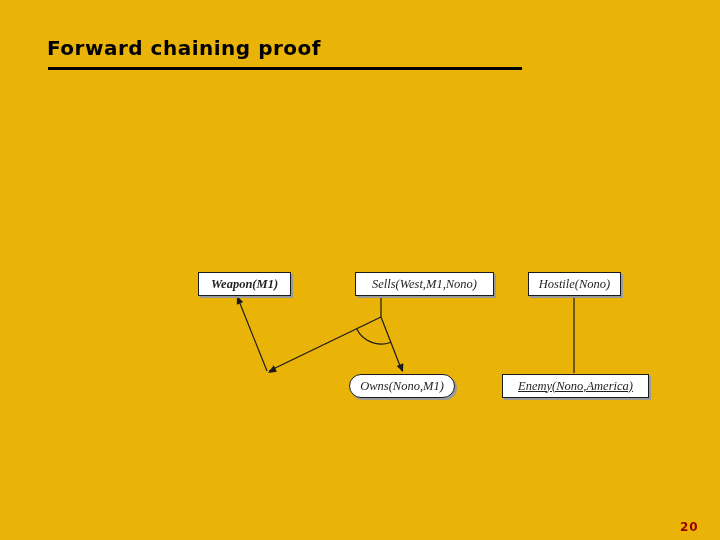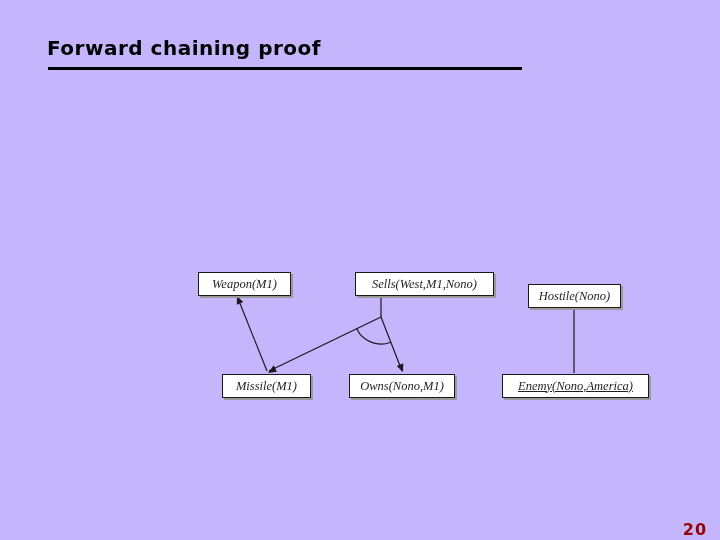--- a/index.html
+++ b/index.html
@@ -1,19 +1,19 @@
 <!DOCTYPE html>
 <html><head>
 <meta charset="utf-8">
 <style>
   html, body { margin: 0; padding: 0; background: #e8e8e8; }
   .slide {
     position: relative;
     width: 720px; height: 540px;
-    background: #c4b5fd;
+    background: #eab308;
     overflow: hidden;
     font-family: "Liberation Sans", sans-serif;
   }
   .title {
     position: absolute;
     left: 47px; top: 36px;
     font-family: "DejaVu Sans", sans-serif;
     font-weight: bold;
     font-size: 20px;
     letter-spacing: 0.5px;
@@ -39,35 +39,35 @@
     box-shadow: 2px 2px 0 #9a9a9a;
     display: flex;
     align-items: center;
     justify-content: center;
     font-family: "Liberation Serif", serif;
     font-style: italic;
     font-size: 12.5px;
     color: #1f1f1f;
     white-space: nowrap;
   }
-  .n-weapon   { left: 198px; top: 272px; width: 91px; }
+  .n-weapon   { left: 198px; top: 272px; width: 91px; font-weight: bold; }
   .n-sells    { left: 313px; top: 272px; width: 137px; margin-left: 42px; }
-  .n-hostile  { left: 528px; top: 284px; width: 91px; }
+  .n-hostile  { left: 528px; top: 272px; width: 91px; }
   .n-american { left: 74px;  top: 374px; width: 102px; }
   .n-missile  { left: 222px; top: 374px; width: 87px; }
-  .n-owns     { left: 349px; top: 374px; width: 104px; }
+  .n-owns     { left: 349px; top: 374px; width: 104px; border-radius: 12px; }
   .n-enemy    { left: 502px; top: 374px; width: 145px; text-decoration: underline; }
   .page-number {
     position: absolute;
     left: 680px; top: 520px;
     width: 30px;
-    text-align: center;
+    text-align: left;
     font-family: "DejaVu Sans", sans-serif;
     font-weight: bold;
-    font-size: 16px;
+    font-size: 12px;
     letter-spacing: 1px;
     color: #990000;
   }
 </style>
 </head>
 <body>
 
 <div class="slide">
 
   <div class="title">Forward chaining proof</div>
@@ -91,23 +91,20 @@
 
   <div class="node n-weapon">
     <span>Weapon(M1)</span>
   </div>
   <div class="node n-sells">
     <span>Sells(West,M1,Nono)</span>
   </div>
   <div class="node n-hostile">
     <span>Hostile(Nono)</span>
   </div>
-  <div class="node n-missile">
-    <span>Missile(M1)</span>
-  </div>
   <div class="node n-owns">
     <span>Owns(Nono,M1)</span>
   </div>
   <div class="node n-enemy">
     <span>Enemy(Nono,America)</span>
   </div>
 
   <div class="page-number">20</div>
 
 </div>

